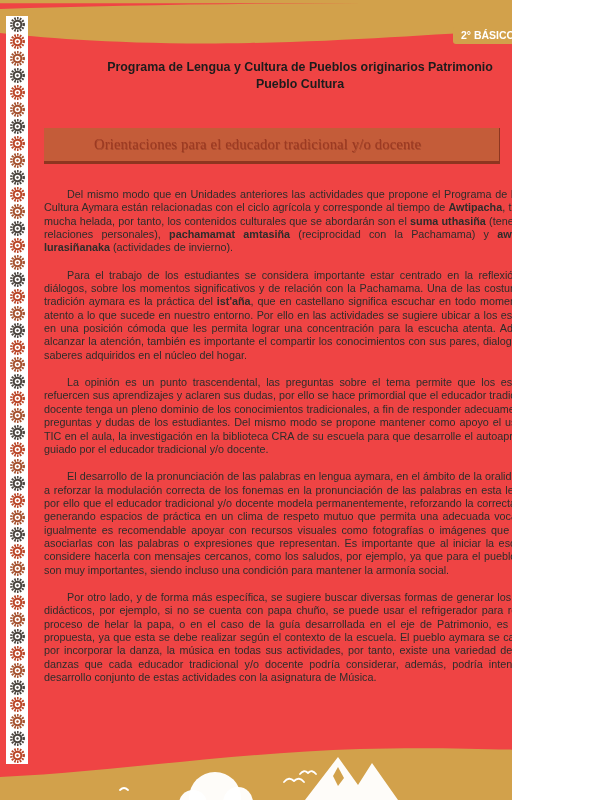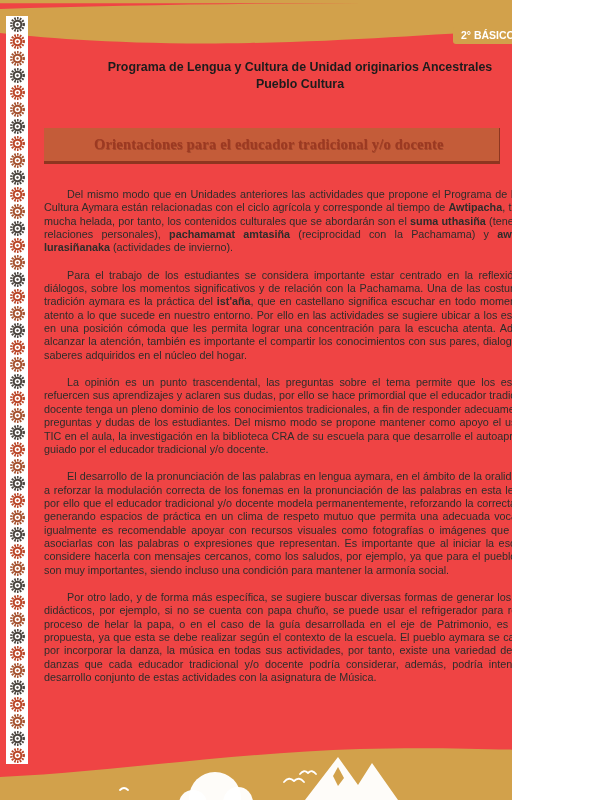--- a/index.html
+++ b/index.html
@@ -41,21 +41,21 @@
     color:#1c1c1c; line-height:17px;
   }
   .section-banner {
     margin-top:35px; width:455px; height:33px; box-sizing:content-box;
     background:var(--c-banner_bg,#C45C39);
     border-bottom:3px solid var(--c-banner_edge,#8E3520);
     border-right:1px solid var(--c-banner_edge,#8E3520);
   }
   .section-banner h2 {
     margin:0; padding-left:50px; font-family:"Liberation Serif", serif;
-    font-size:14.5px; font-weight:bold; line-height:33px;
+    font-size:14.5px; font-weight:normal; line-height:33px;
     color:var(--c-banner_text,#9C3922);
     text-shadow:0.6px 0.6px 0 rgba(60,10,0,0.25);
     letter-spacing:0.2px; white-space:nowrap;
   }
   .paragraphs { margin-top:24px; }
   .body-para {
     margin:0 0 14px; font-size:10.8px; line-height:13.35px;
     color:var(--c-body_text,#2E2D2B); text-align:justify; text-indent:23px;
   }
   .body-para b { font-weight:bold; }
@@ -512,21 +512,21 @@
         </svg></span>
       <span class="orn"><svg width="17" height="17" viewBox="0 0 17 17">
           <circle cx="8.5" cy="8.5" r="6.2" fill="none" stroke="#4A443E" stroke-width="2.5" stroke-dasharray="1.6 1.2"></circle>
           <circle cx="8.5" cy="8.5" r="3.8" fill="#fff" stroke="#4A443E" stroke-width="2"></circle>
           <circle cx="8.5" cy="8.5" r="1.2" fill="#4A443E"></circle>
         </svg></span>
     </div>
 
   <div class="content">
     <h1 class="doc-title">
-      <span>Programa de Lengua y Cultura de Unidad originarios Ancestrales</span><br>
+      <span>Programa de Lengua y Cultura de Pueblos originarios Patrimonio</span><br>
       <span>Pueblo Cultura</span>
     </h1>
 
     <div class="section-banner">
       <h2>Orientaciones para el educador tradicional y/o docente</h2>
     </div>
 
     <div class="paragraphs">
         <p class="body-para"><span>Del mismo modo que en Unidades anteriores las actividades que propone el Programa de Lengua y Cultura Aymara están relacionadas con el ciclo agrícola y corresponde al tiempo de </span><b>Awtipacha</b><span>, tiempo de mucha helada, por tanto, los contenidos culturales que se abordarán son el </span><b>suma uthasiña</b><span> (tener buenas relaciones personales), </span><b>pachamamat amtasiña</b><span> (reciprocidad con la Pachamama) y </span><b>awtipachan lurasiñanaka</b><span> (actividades de invierno).</span></p>
         <p class="body-para"><span>Para el trabajo de los estudiantes se considera importante estar centrado en la reflexión de los diálogos, sobre los momentos significativos y de relación con la Pachamama.  Una de las costumbres de tradición aymara es la práctica del </span><b>ist'aña</b><span>, que en castellano significa escuchar en todo momento, estar atento a lo que sucede en nuestro entorno.  Por ello en las actividades se sugiere ubicar a los estudiantes en una posición cómoda que les permita lograr una concentración para la escucha atenta. Además de alcanzar la atención, también es importante el compartir los conocimientos con sus pares, dialogando sus saberes adquiridos en el núcleo del hogar.</span></p>

